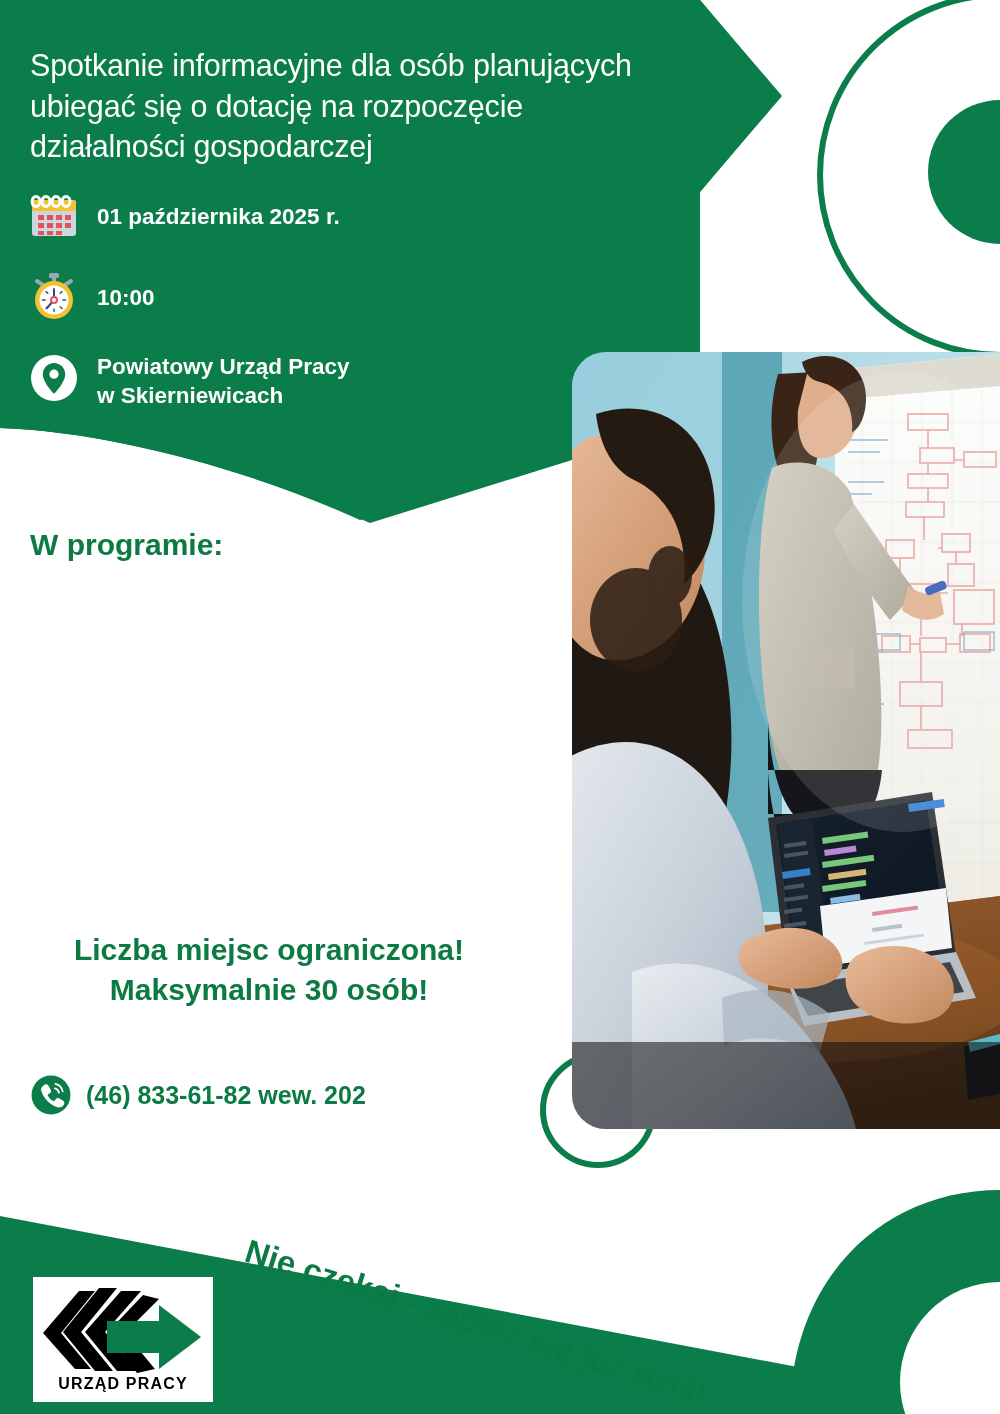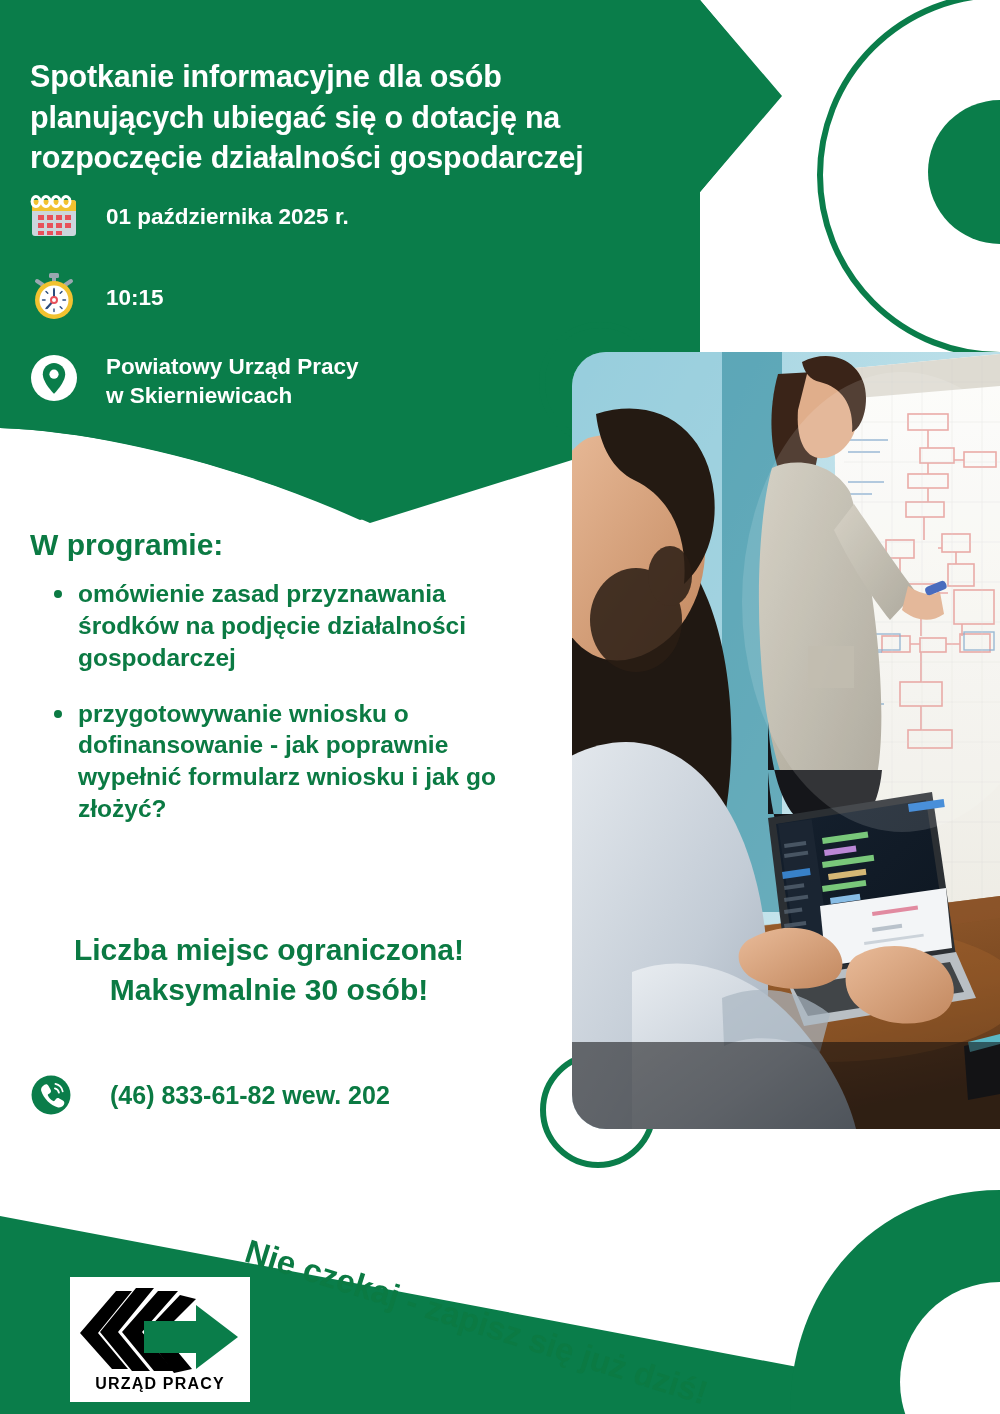--- a/index.html
+++ b/index.html
@@ -27,35 +27,35 @@
     position: absolute;
     left: 0; top: 0;
     width: 1000px;
     height: 1414px;
   }
 
   
   #header-title {
     position: absolute;
     left: 30px;
-    top: 36px;
+    top: 25px;
     width: 640px;
     color: #ffffff;
     font-size: 30.5px;
-    font-weight: bold;
+    font-weight: normal;
     line-height: 1.32;
     letter-spacing: -0.2px;
   }
 
   
   .detail-row {
     position: absolute;
     display: flex;
     align-items: flex-start;
-    gap: 26px;
+    gap: 17px;
   }
   .detail-row .detail-text {
     color: #ffffff;
     font-size: 22.5px;
     font-weight: bold;
     line-height: 1.28;
     white-space: pre-line;
   }
   #row-date  { left: 28px; top: 190px; }
   #row-time  { left: 28px; top: 270px; }
@@ -124,21 +124,21 @@
     white-space: pre-line;
   }
 
   
   #row-phone {
     position: absolute;
     left: 28px;
     top: 1072px;
     display: flex;
     align-items: center;
-    gap: 36px;
+    gap: 12px;
   }
   #phone-text {
     color: #0b7a43;
     font-size: 25px;
     font-weight: bold;
   }
 
   
   #photo {
     position: absolute;
@@ -166,21 +166,20 @@
   }
 
   
   #logo {
     position: absolute;
     left: 33px;
     top: 1277px;
     width: 180px;
     height: 125px;
     background: #ffffff;
-    margin-left: 37px;
   }
   #logo svg { display: block; width: 100%; height: 100%; }
 </style>
 </head>
 <body>
 
 <div id="poster">
 
   <svg id="bg-svg" class="deco" viewBox="0 0 1000 1414">
 
@@ -265,21 +264,21 @@
           <path d="M18,21.5 l1.8,1.8"></path>
             <path d="M34,21.5 l-1.8,1.8"></path>
           <path d="M18,38.5 l1.8,-1.8"></path>
             <path d="M34,38.5 l-1.8,-1.8"></path>
         </g>
         <path d="M26,30 L26,20" stroke="#2a4b7c" stroke-width="2" stroke-linecap="round"></path>
         <path d="M26,30 L19,38" stroke="#2a4b7c" stroke-width="2" stroke-linecap="round"></path>
         <circle cx="26" cy="30" r="3" fill="#ffffff" stroke="#e8505b" stroke-width="2"></circle>
       </svg>
     </span>
-    <span class="detail-text">10:15</span>
+    <span class="detail-text">10:00</span>
   </div>
 
   <div id="row-place" class="detail-row">
     <span class="icon-box">
       <svg viewBox="0 0 52 52">
         <circle cx="26" cy="26" r="23" fill="#ffffff"></circle>
         <path d="M26,11 c-6.2,0 -11.2,5 -11.2,11.2 c0,8.4 11.2,19.6 11.2,19.6
                  s11.2,-11.2 11.2,-19.6 C37.2,16 32.2,11 26,11 z" fill="#0a7d4a"></path>
         <circle cx="26" cy="22.2" r="4.6" fill="#ffffff"></circle>
       </svg>
@@ -439,24 +438,20 @@
       <path d="M392,694 L428,686 L428,742 L396,748 Z" fill="#1b1b1e"></path>
       <path d="M396,690 L428,682 L428,692 L398,700 Z" fill="#5ab7c4"></path>
 
       <ellipse cx="330" cy="250" rx="160" ry="230" fill="#ffffff" opacity="0.13"></ellipse>
       <rect x="0" y="690" width="428" height="87" fill="#0c0c0e" opacity="0.55"></rect>
     </svg>
   </div>
 
   <div id="program">
     <div id="program-heading">W programie:</div>
-    <ul id="program-list">
-      <li>omówienie zasad przyznawania środków na podjęcie działalności gospodarczej</li>
-      <li>przygotowywanie wniosku o dofinansowanie - jak poprawnie wypełnić formularz wniosku i jak go złożyć?</li>
-    </ul>
   </div>
 
   <div id="limit-note">Liczba miejsc ograniczona!
 Maksymalnie 30 osób!</div>
 
   <div id="row-phone">
     <span class="icon-box" style="width:46px;height:46px;flex:0 0 46px;">
       <svg viewBox="0 0 52 52">
         <circle cx="26" cy="26" r="22" fill="#0a7d4a"></circle>
         <path d="M18.6,14.5 c1.8,-1.2 3.6,-0.6 4.6,1.2 l2.4,4.3 c0.8,1.5 0.4,3 -0.9,3.9

